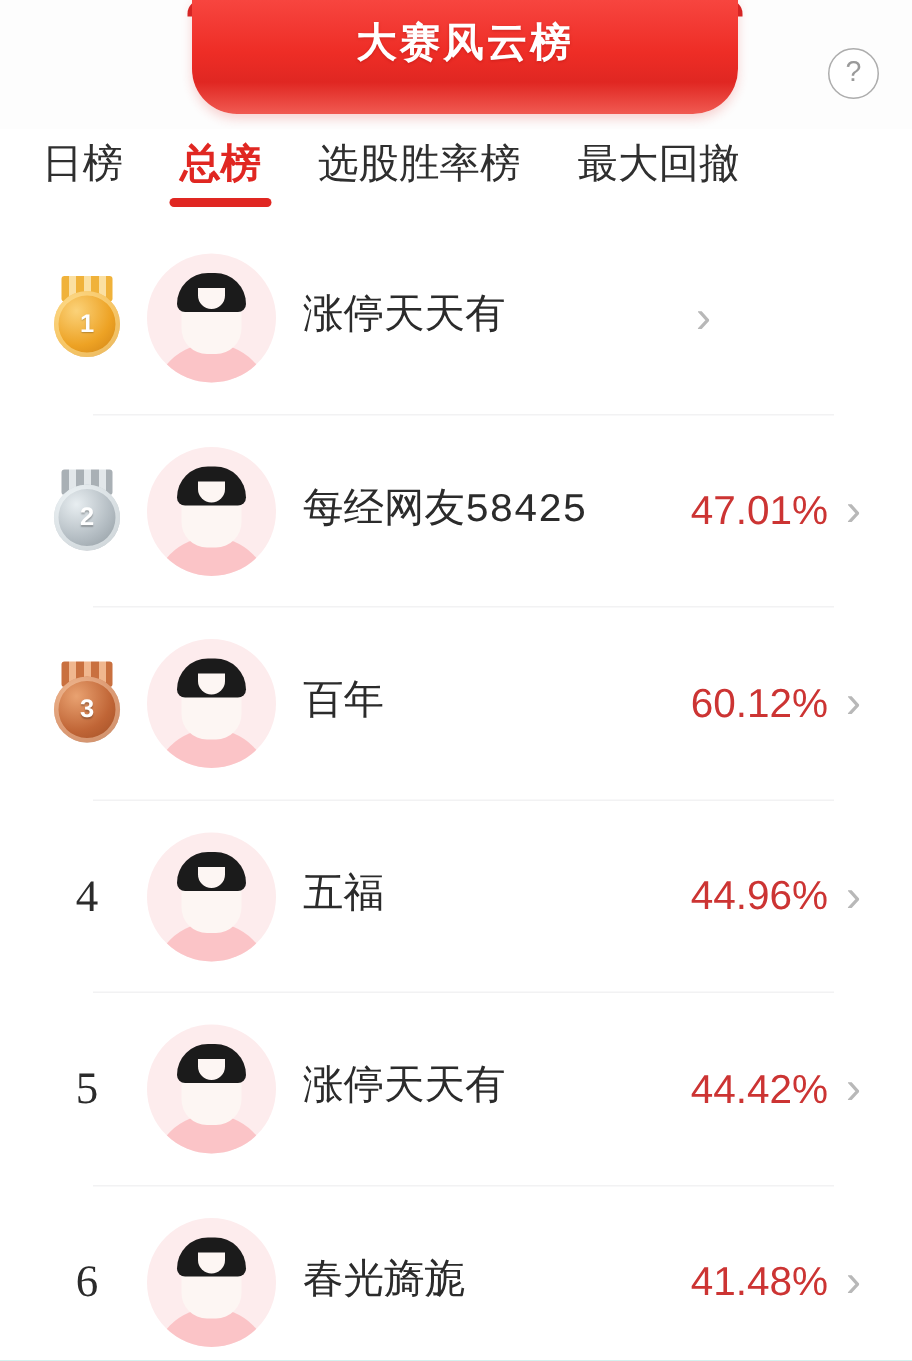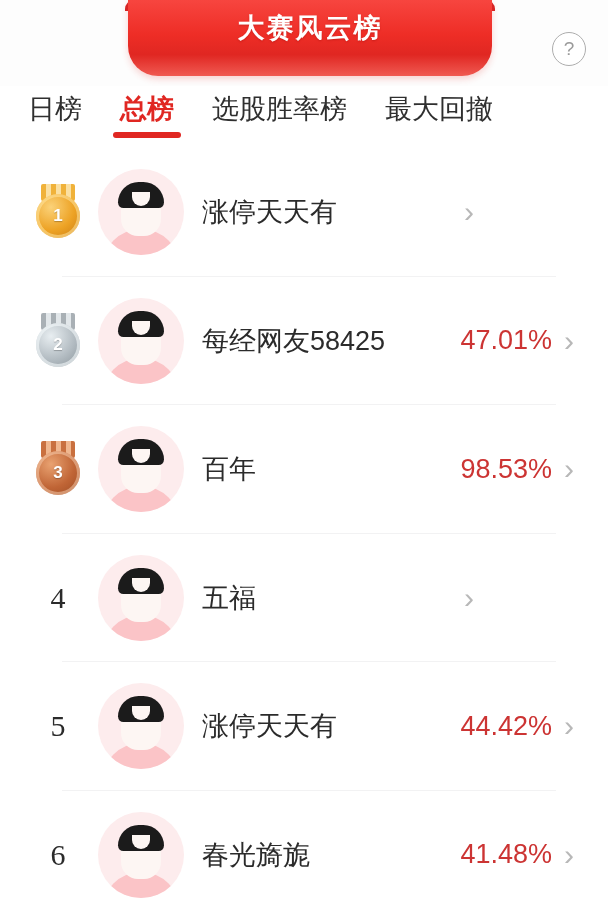--- a/index.html
+++ b/index.html
@@ -286,20 +286,21 @@
   }
 
   .name {
     flex: 1 1 auto;
     margin-left: 18px;
     font-size: 27px;
     line-height: 38px;
     color: #2b2b2b;
     max-width: 250px;
     word-break: break-all;
+    font-family: Liberation Mono, monospace;
   }
 
   .value {
     flex: 0 0 auto;
     font-size: 27px;
     color: #cc3433;
     text-align: right;
     min-width: 128px;
     white-space: nowrap;
   }
@@ -376,34 +377,35 @@
           <div class="disc">3</div>
         </div>
         <div class="avatar">
           <div class="body"></div>
           <div class="neck"></div>
           <div class="face"></div>
           <div class="hair"></div>
           <div class="hair-fringe"></div>
         </div>
         <div class="name">百年</div>
-        <div class="value">98.53%</div>
+        <div class="value">60.12%</div>
         <div class="chevron">›</div>
         <div class="row-divider"></div>
       </div>
       <div class="row">
         <div class="rank">4</div>
         <div class="avatar">
           <div class="body"></div>
           <div class="neck"></div>
           <div class="face"></div>
           <div class="hair"></div>
           <div class="hair-fringe"></div>
         </div>
         <div class="name">五福</div>
+        <div class="value">44.96%</div>
         <div class="chevron">›</div>
         <div class="row-divider"></div>
       </div>
       <div class="row">
         <div class="rank">5</div>
         <div class="avatar">
           <div class="body"></div>
           <div class="neck"></div>
           <div class="face"></div>
           <div class="hair"></div>

